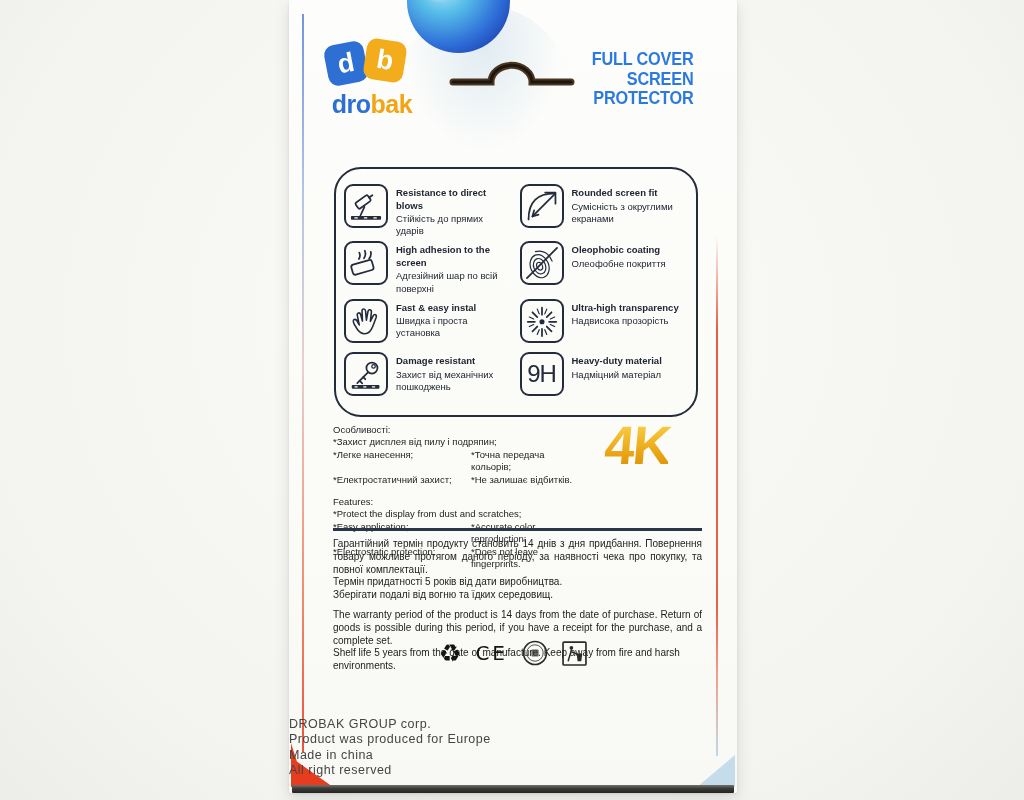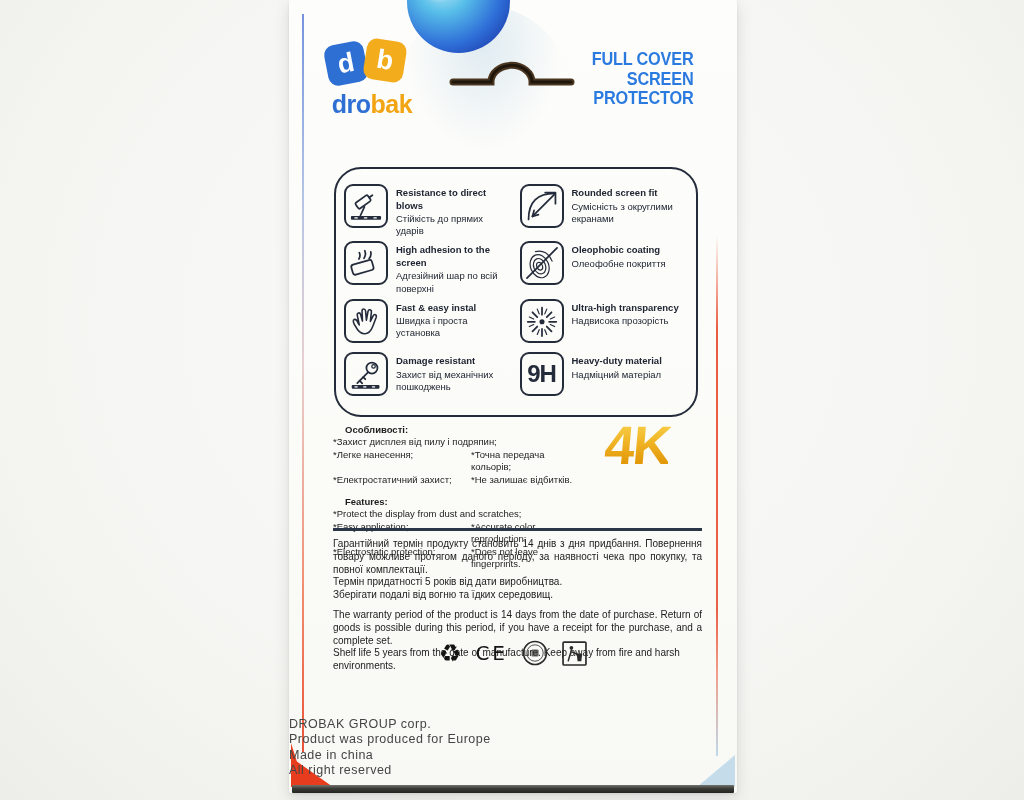--- a/index.html
+++ b/index.html
@@ -50,27 +50,27 @@
   .headline{position:absolute;left:0;right:0;top:135px;text-align:center;color:#161616;
     font-weight:bold;font-size:20px;letter-spacing:-.3px;}
   
   .panel{position:absolute;left:45px;top:167px;width:364px;height:250px;border:2.5px solid #242b3a;border-radius:27px;
     box-sizing:border-box;display:grid;grid-template-columns:1fr 1fr;grid-template-rows:repeat(4,1fr);
     grid-auto-flow:column;padding:15px 8px 13px 8px;column-gap:7px;row-gap:4px;}
   .cell{display:flex;align-items:flex-start;gap:8px;min-width:0;}
   .ibox{width:44px;height:44px;border:2px solid #242b3a;border-radius:9px;flex:0 0 auto;
     display:flex;align-items:center;justify-content:center;box-sizing:border-box;}
   .ibox svg{stroke:#242b3a;fill:none;stroke-width:2.2;stroke-linecap:round;stroke-linejoin:round;}
-  .nineh{font-size:24px;color:#242b3a;font-weight:bold;letter-spacing:-1px;}
+  .nineh{font-size:24px;color:#242b3a;font-weight:normal;letter-spacing:-1px;}
   .ftxt{padding-top:3px;min-width:0;}
   .ft{font-weight:bold;font-size:9.5px;line-height:1.32;color:#202633;}
   .fs{font-size:9.5px;line-height:1.28;color:#202633;margin-top:1px;}
   
   .lists{position:absolute;left:44px;top:423px;width:252px;font-size:9.5px;color:#1d1d1d;}
-  .list-head{font-weight:bold;line-height:13px;margin-left:12px;}
+  .list-head{font-weight:normal;line-height:13px;}
   .list-line{line-height:12.5px;}
   .list-cols{display:grid;grid-template-columns:138px auto;line-height:12.5px;}
   .list-gap{height:9px;}
   
   .badge4k{position:absolute;left:283px;top:420px;width:132px;text-align:center;}
   .badge4k .fourk{font-size:54px;font-weight:bold;line-height:50px;letter-spacing:-2px;transform:skewX(-5deg);
     background:linear-gradient(180deg,#f8d44e 0%,#f0b324 45%,#dd8f00 100%);
     -webkit-background-clip:text;background-clip:text;color:transparent;display:inline-block;}
   .badge4k .ultrahd{font-size:21.5px;font-weight:bold;color:#121212;letter-spacing:-.5px;margin-top:-3px;}
   

